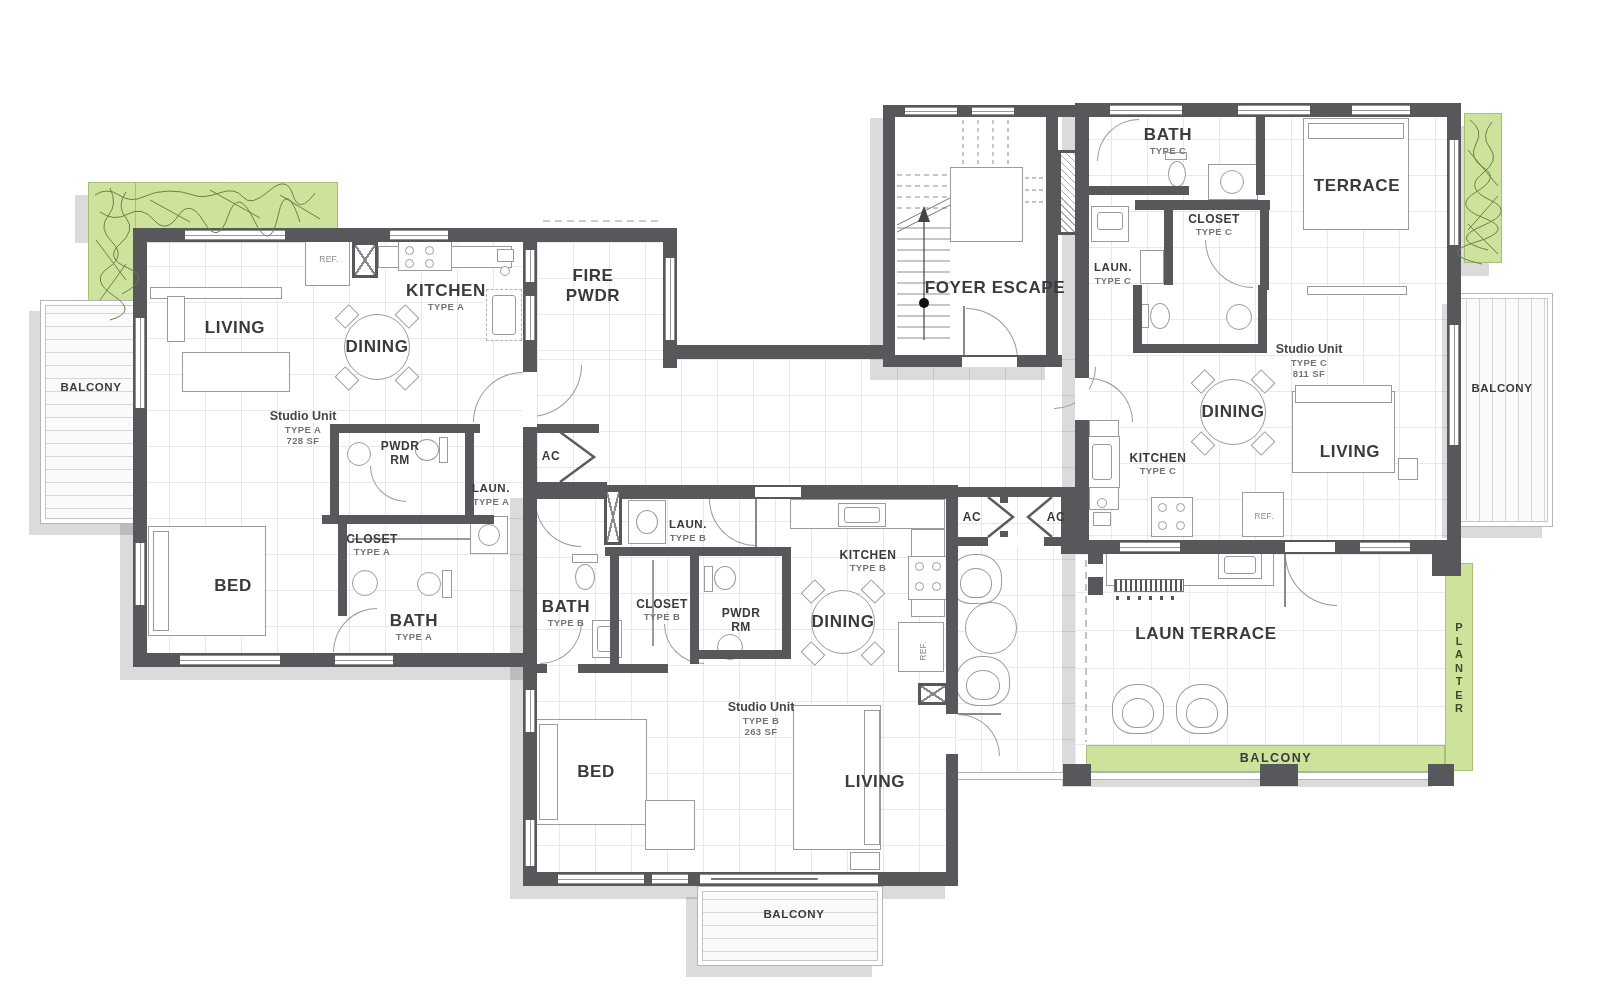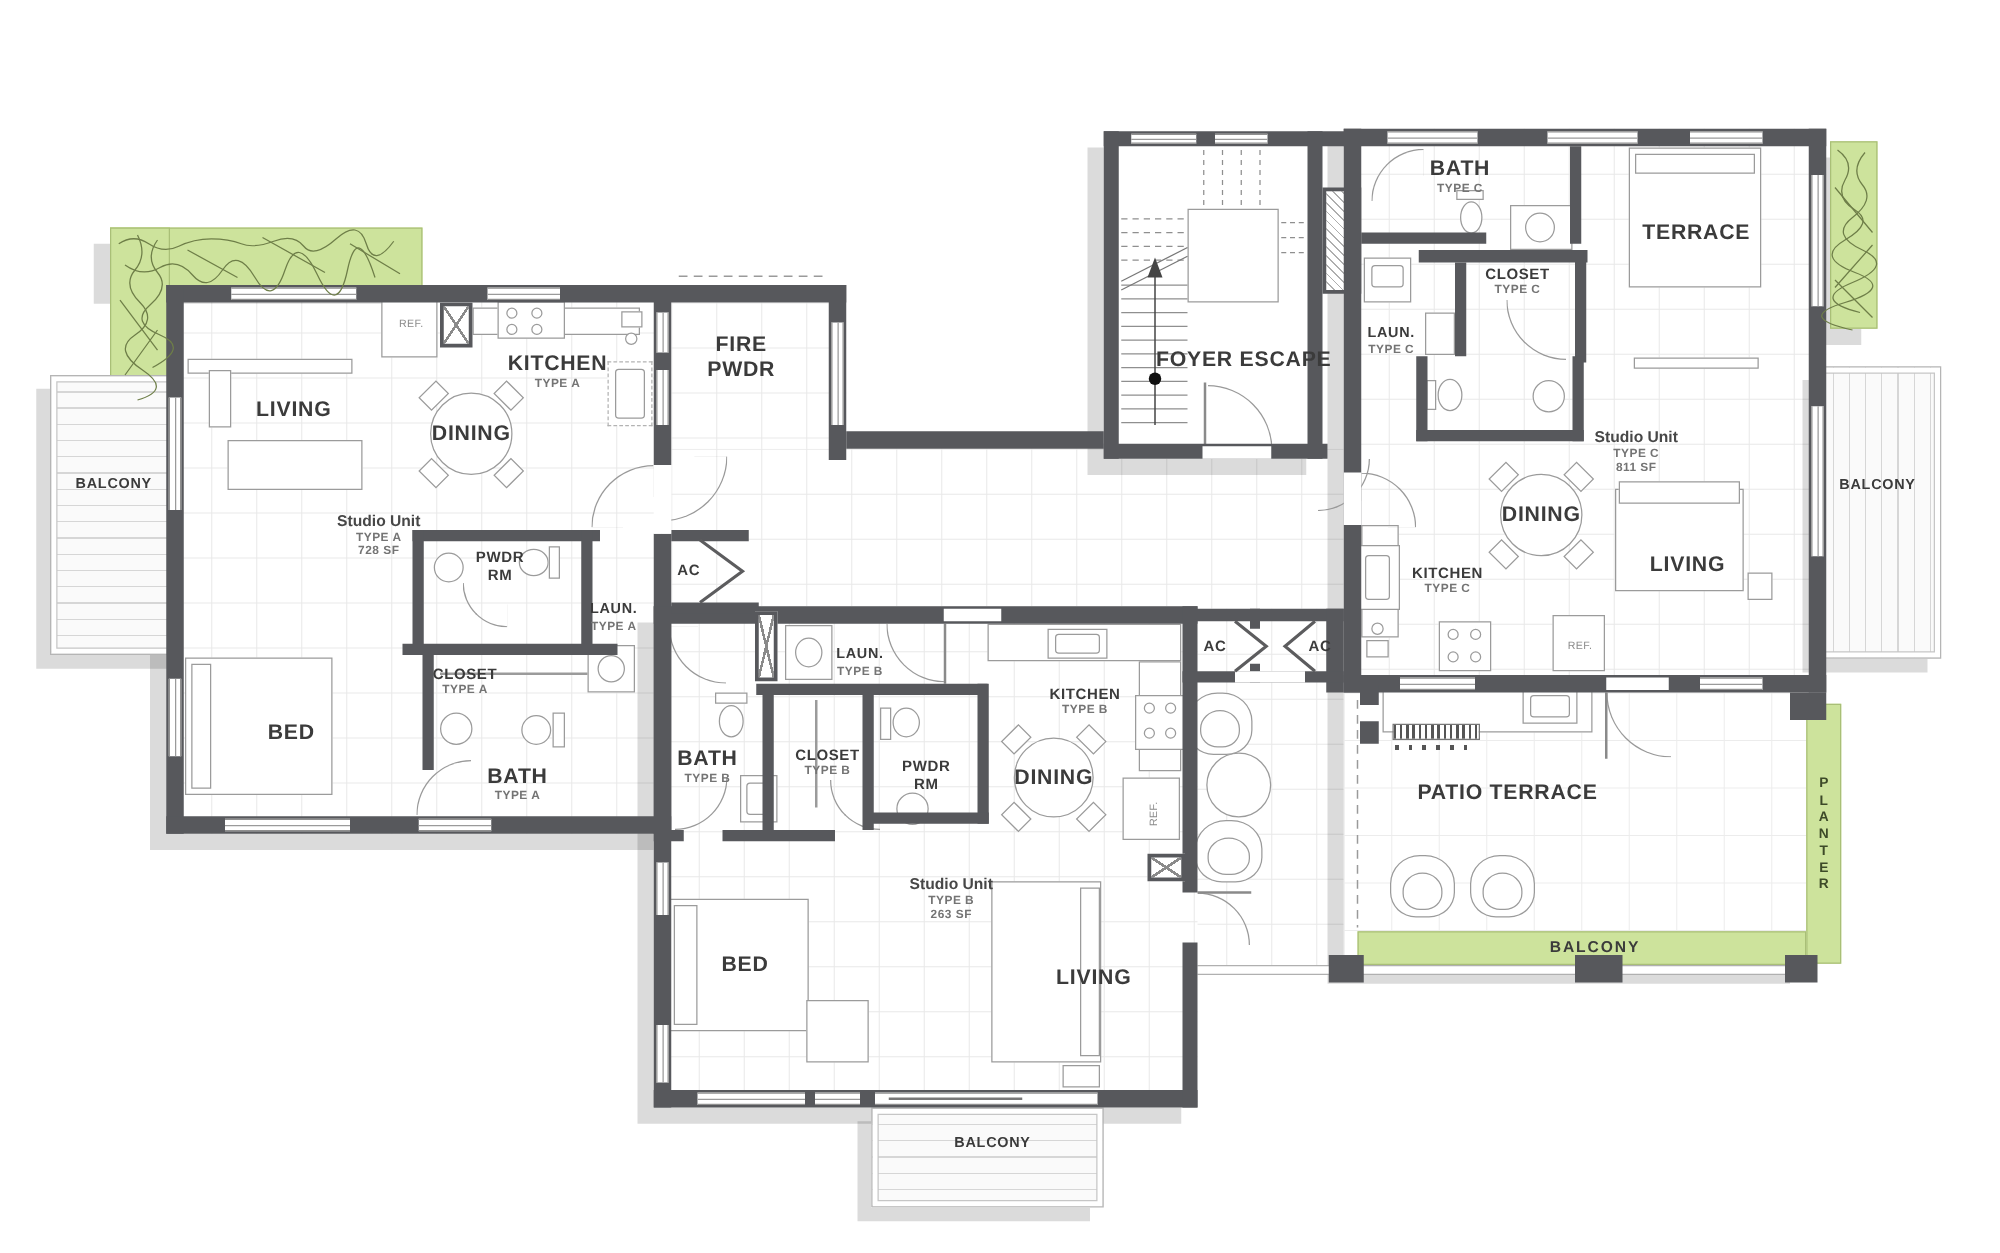--- a/index.html
+++ b/index.html
@@ -474,21 +474,21 @@
       <div class="lab" style="left: 596px; top: 772px; transform: translate(-50%, -50%);">
         <div class="t-main" style="position: static;">BED</div>
       </div>
       <div class="lab" style="left: 875px; top: 782px; transform: translate(-50%, -50%);">
         <div class="t-main" style="position: static;">LIVING</div>
       </div>
       <div class="lab" style="left: 794px; top: 915px; transform: translate(-50%, -50%);">
         <div class="t-main11" style="position: static;">BALCONY</div>
       </div>
       <div class="lab" style="left: 1206px; top: 634px; transform: translate(-50%, -50%);">
-        <div class="t-main" style="position: static;">PATIO TERRACE</div>
+        <div class="t-main" style="position: static;">LAUN TERRACE</div>
       </div>
       <div class="lab" style="left: 1276px; top: 758px; transform: translate(-50%, -50%);">
         <div class="t-pl" style="position: static;">BALCONY</div>
       </div>
       <div class="lab" style="left: 1459px; top: 668px; transform: translate(-50%, -50%);">
         <div class="t-vl" style="position: static;">P</div>
         <div class="t-vl" style="position: static;">L</div>
         <div class="t-vl" style="position: static;">A</div>
         <div class="t-vl" style="position: static;">N</div>
         <div class="t-vl" style="position: static;">T</div>

